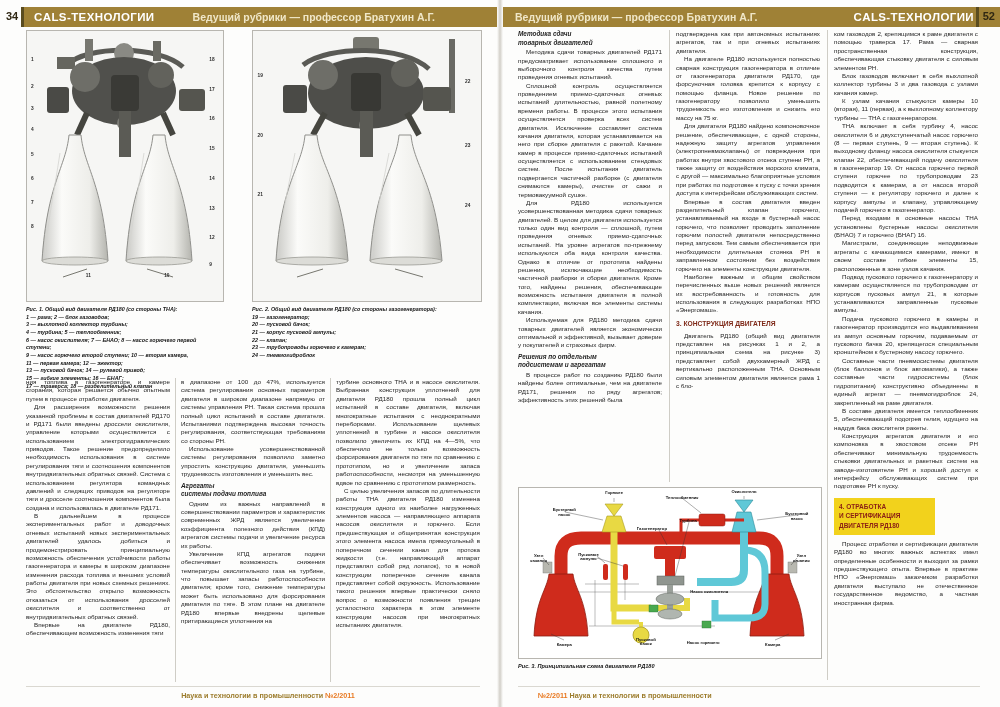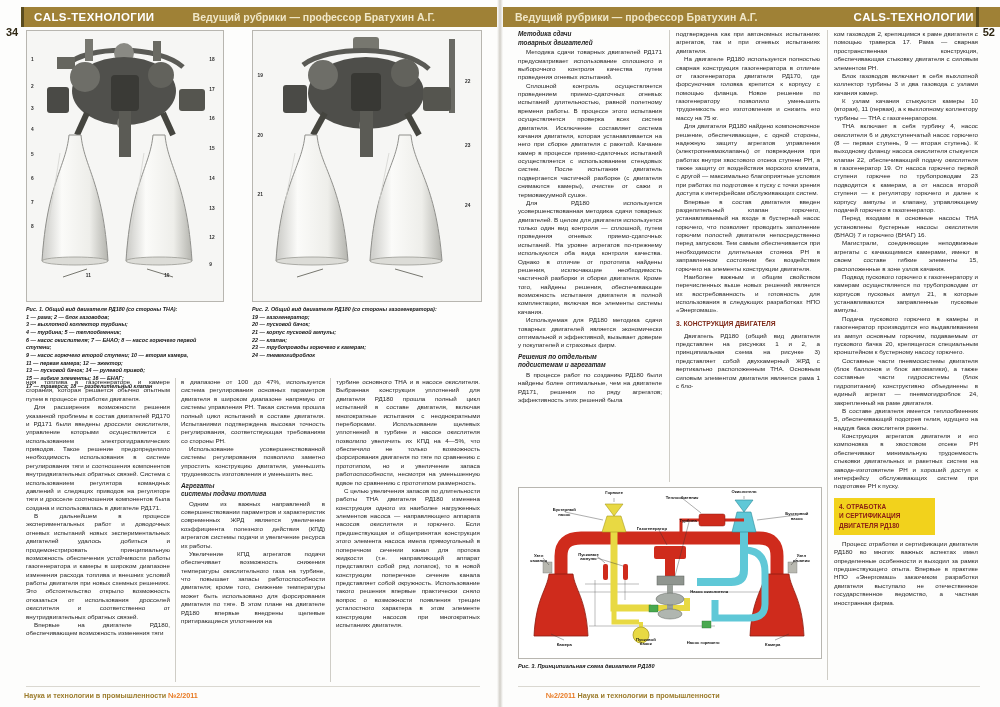--- a/index.html
+++ b/index.html
@@ -13,21 +13,21 @@
   .gutter{position:absolute;left:497px;top:0;width:6px;height:707px;
     background:linear-gradient(90deg,#fdfdfc,#d2cfc8 50%,#fdfdfc);}
 
   
   .hbar{position:absolute;top:7px;height:20px;background:#9f8136;display:flex;align-items:center;}
   .hbar-left{left:24px;width:473px;justify-content:space-between;padding:0 10px;box-sizing:border-box;}
   .hbar-right{left:3px;width:497px;justify-content:space-between;padding:0 26px 0 12px;box-sizing:border-box;}
   .hdr-cals{font-weight:bold;font-size:11.5px;color:#ffffff;letter-spacing:.4px;white-space:nowrap;}
   .hdr-rubric{font-weight:bold;font-size:10.5px;color:#f0e7c8;white-space:nowrap;}
   .hbar-left .hdr-rubric{margin-right:52px;}
-  .pagenum{position:absolute;top:10px;font-weight:bold;font-size:11px;color:#2f2713;margin-top:16px;}
+  .pagenum{position:absolute;top:10px;font-weight:bold;font-size:11px;color:#2f2713;}
   .pn-left{left:6px;}
   .pn-right{right:5px;}
   .htick{position:absolute;top:7px;width:3px;height:20px;background:#5a4c1f;}
 
   
   .photo{position:absolute;top:30px;border:1px solid #b8b6b0;background:#f6f6f4;}
   .photo svg{position:absolute;inset:0;}
   .photo1{left:26px;width:196px;height:270px;}
   .photo2{left:252px;width:228px;height:270px;}
   .callout{position:absolute;font-size:4.8px;font-weight:bold;color:#2d2d2d;line-height:1;}
@@ -59,22 +59,22 @@
   .fig3 svg{position:absolute;inset:0;}
   .diag-label{position:absolute;transform:translateX(-50%);font-size:4.2px;color:#111;
               text-align:center;line-height:1.15;white-space:pre-line;font-weight:bold;}
   .fig3cap{position:absolute;left:18px;top:663px;font-size:5.6px;font-weight:bold;font-style:italic;color:#141414;}
 
   
   .frule{position:absolute;top:686px;height:1px;background:#dad8d1;}
   .frule-l{left:26px;width:454px;}
   .frule-r{left:18px;width:462px;}
   .footer{position:absolute;top:691px;font-size:7.2px;font-weight:bold;white-space:nowrap;}
-  .footer-l{left:24px;width:454px;text-align:left;}
-  .footer-r{left:26px;padding-left:20px;}
+  .footer-l{left:41px;width:454px;text-align:center;}
+  .footer-r{left:18px;padding-left:20px;}
   .fjournal{color:#9c7c2c;}
   .fissue{color:#e87820;}
 </style>
 </head>
 <body>
 
 <div class="page page-left">
   <span class="pagenum pn-left">34</span>
   <span class="htick" style="left:21px;"></span>
   <div class="hbar hbar-left">

